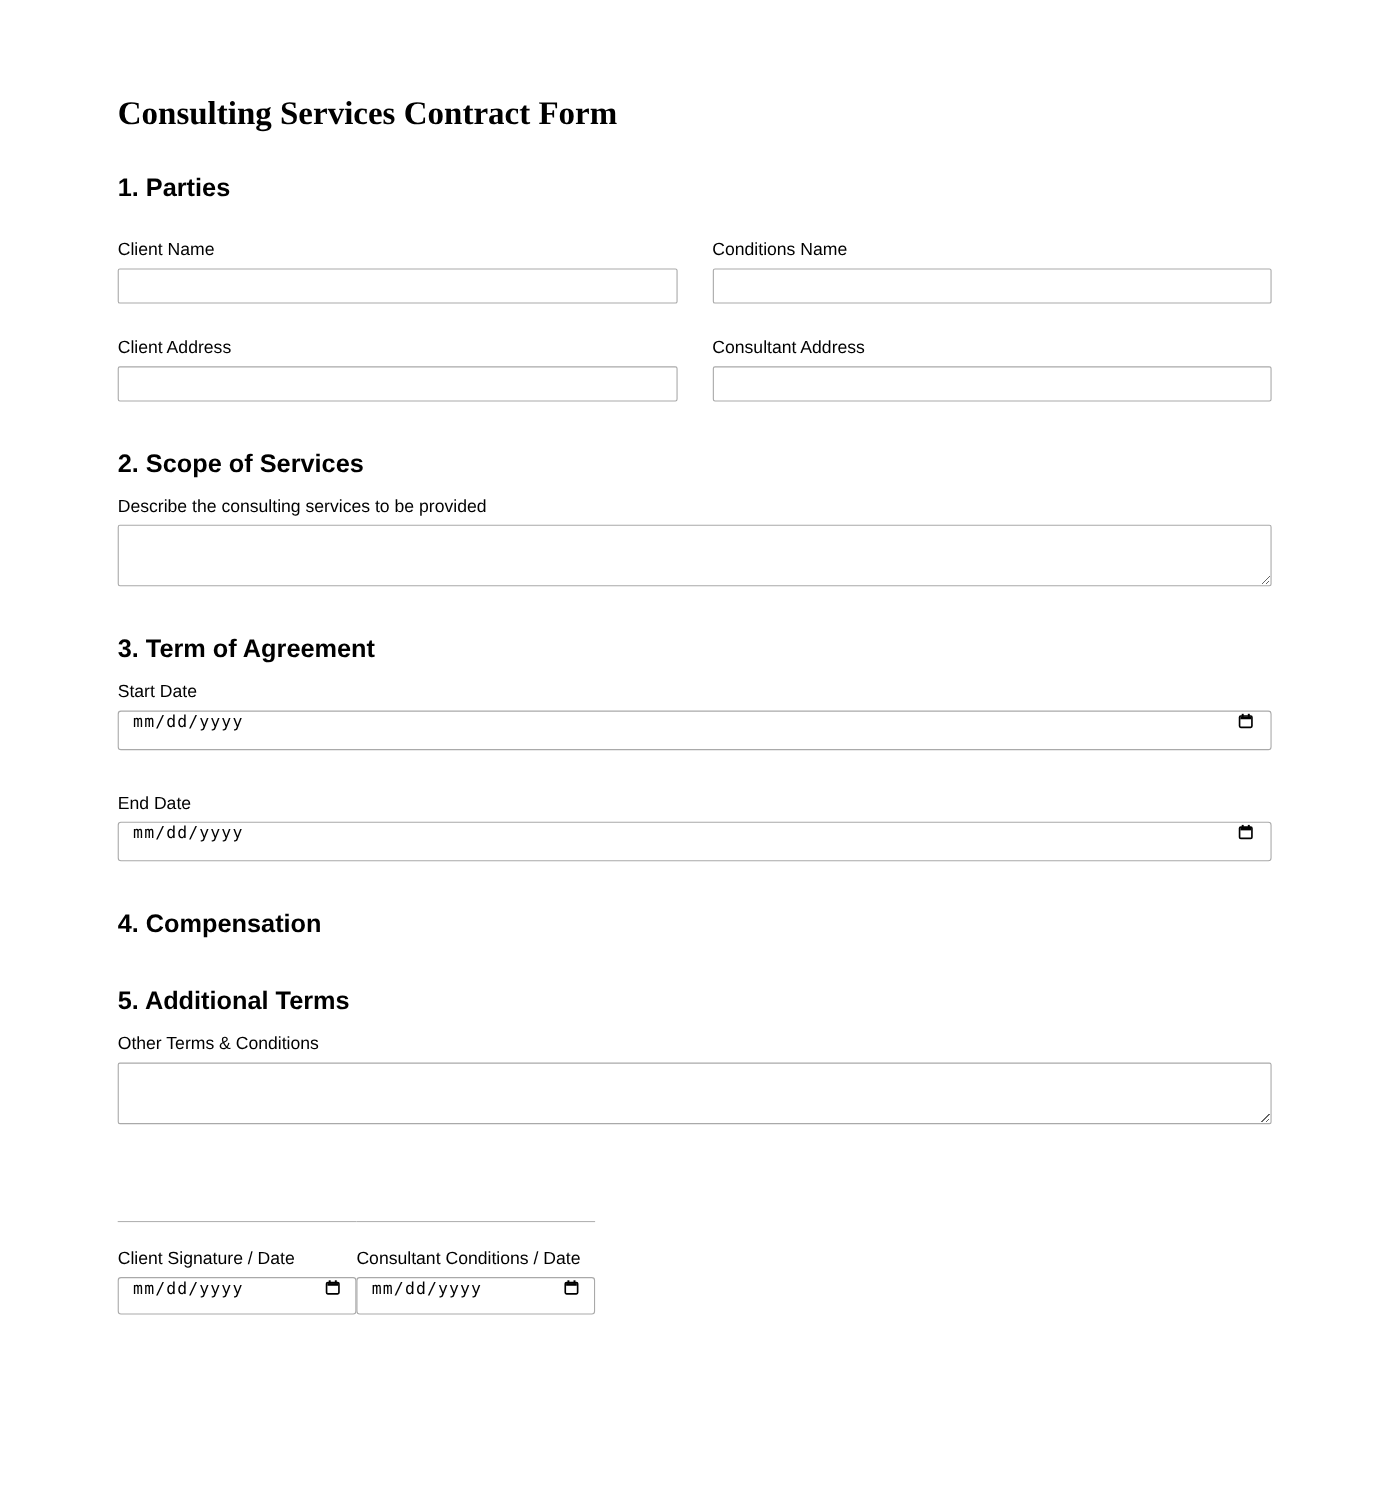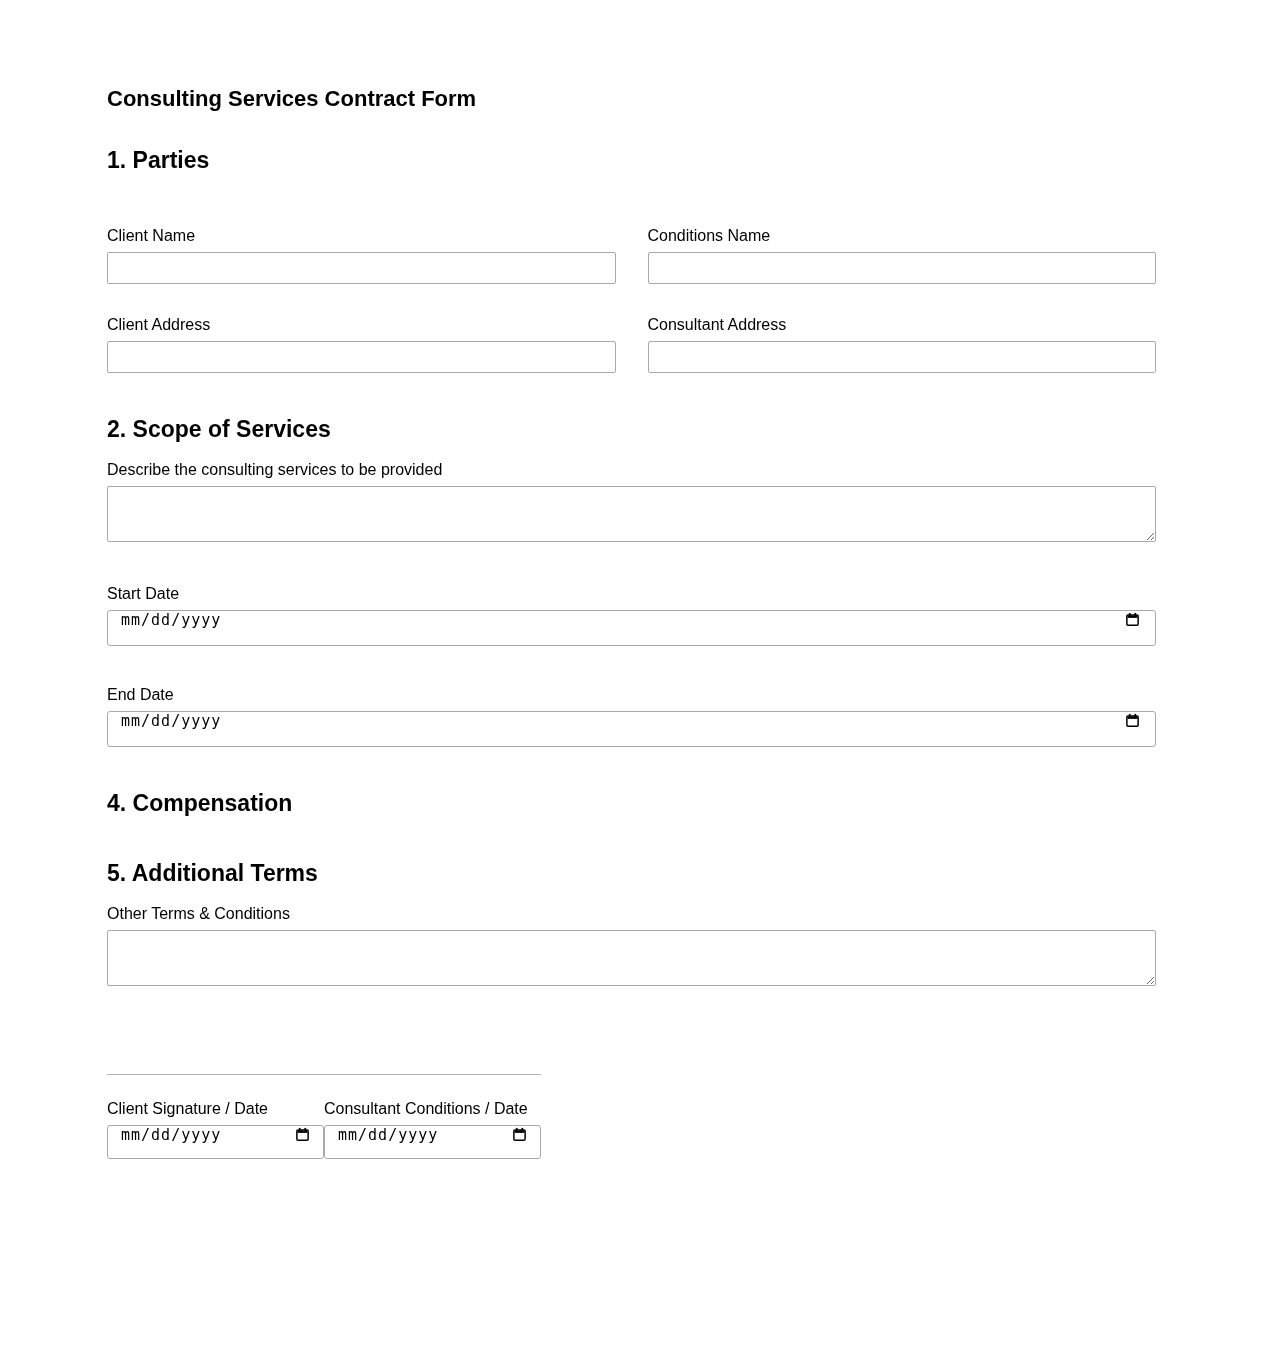--- a/index.html
+++ b/index.html
@@ -10,34 +10,35 @@
     font-family: "Liberation Sans", sans-serif;
   }
   body { width: 1263px; }
   .page {
     width: 1049px;
     margin: 0 auto;
     padding-top: 86px;
     padding-bottom: 100px;
   }
   h1 {
-    font-size: 22px;
+    font-size: 30px;
     font-weight: 700;
     line-height: 1.2;
     margin: 0;
+    font-family: Liberation Serif, serif;
   }
   .section { margin-top: 43px; }
   .section-parties { margin-top: 35px; }
   h2 {
     font-size: 23px;
     font-weight: 700;
     line-height: 1.2;
     margin: 0 0 17px 0;
   }
-  .section-parties h2 { margin-bottom: 52px; }
+  .section-parties h2 { margin-bottom: 34px; }
   .grid2 {
     display: grid;
     grid-template-columns: 1fr 1fr;
     column-gap: 22px;
     row-gap: 29px;
     gap: 32px;
   }
   .field-label {
     display: block;
     font-size: 16px;
@@ -140,20 +141,21 @@
 
   <section class="section">
     <h2>2. Scope of Services</h2>
     <div class="field">
       <label class="field-label">Describe the consulting services to be provided</label>
       <textarea class="textarea" style=""></textarea>
     </div>
   </section>
 
   <section class="section">
+    <h2>3. Term of Agreement</h2>
     <div class="field date-field">
       <label class="field-label">Start Date</label>
       <div class="date-input">
         <span class="date-text">mm/dd/yyyy</span>
         <span class="cal-icon">
           <svg viewBox="0 0 16 16" width="15" height="16">
             <rect x="2" y="3.6" width="12" height="11" rx="1.2" fill="none" stroke="#000" stroke-width="1.6"></rect>
             <rect x="2.8" y="4.2" width="10.4" height="2.6" fill="#000"></rect>
             <rect x="4.1" y="1.5" width="1.9" height="3" fill="#000"></rect>
             <rect x="10" y="1.5" width="1.9" height="3" fill="#000"></rect>

